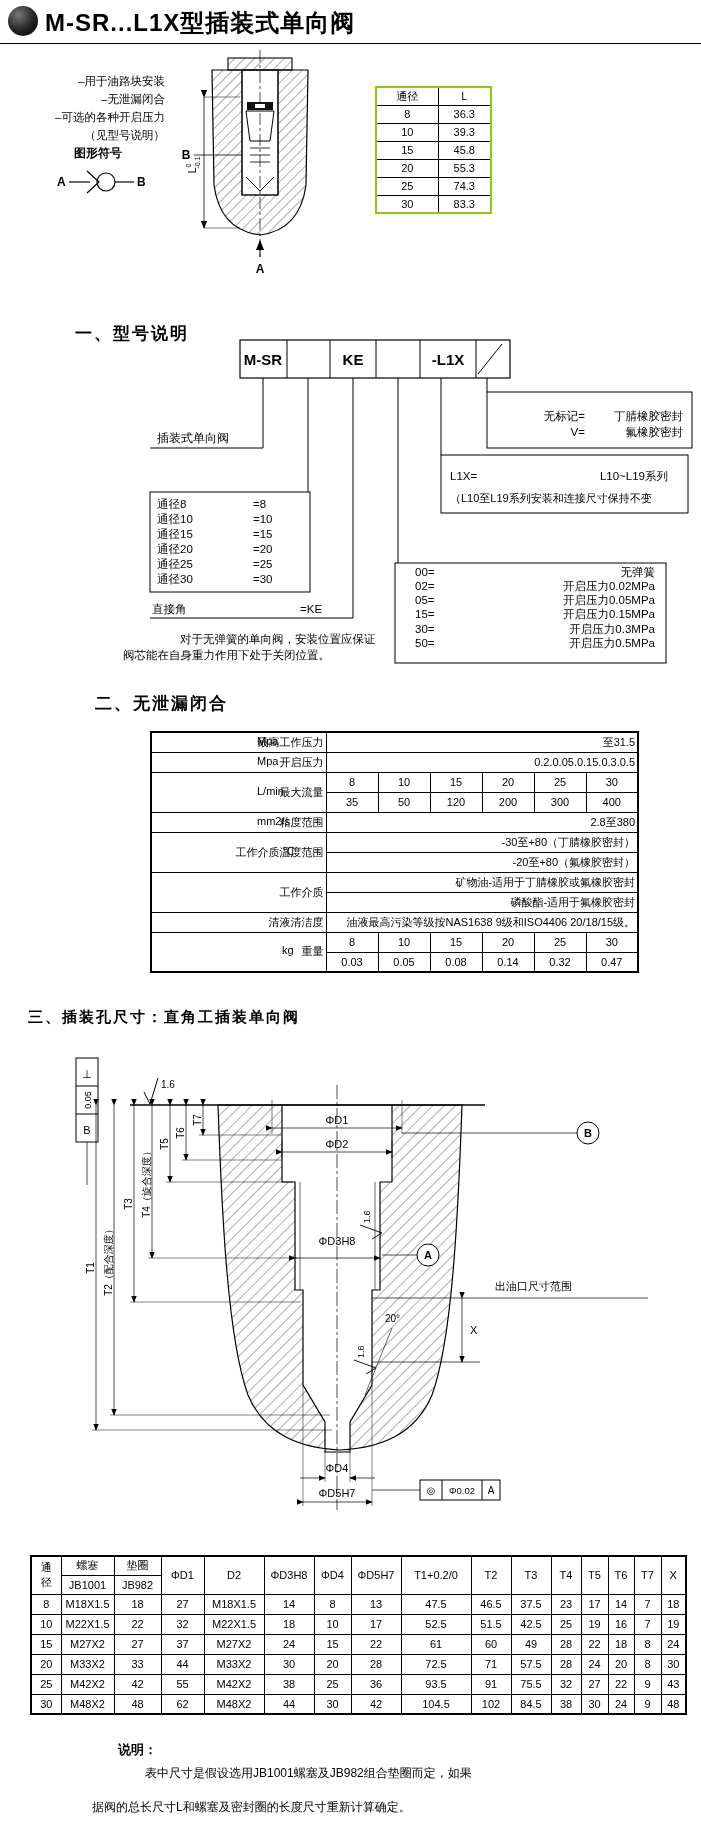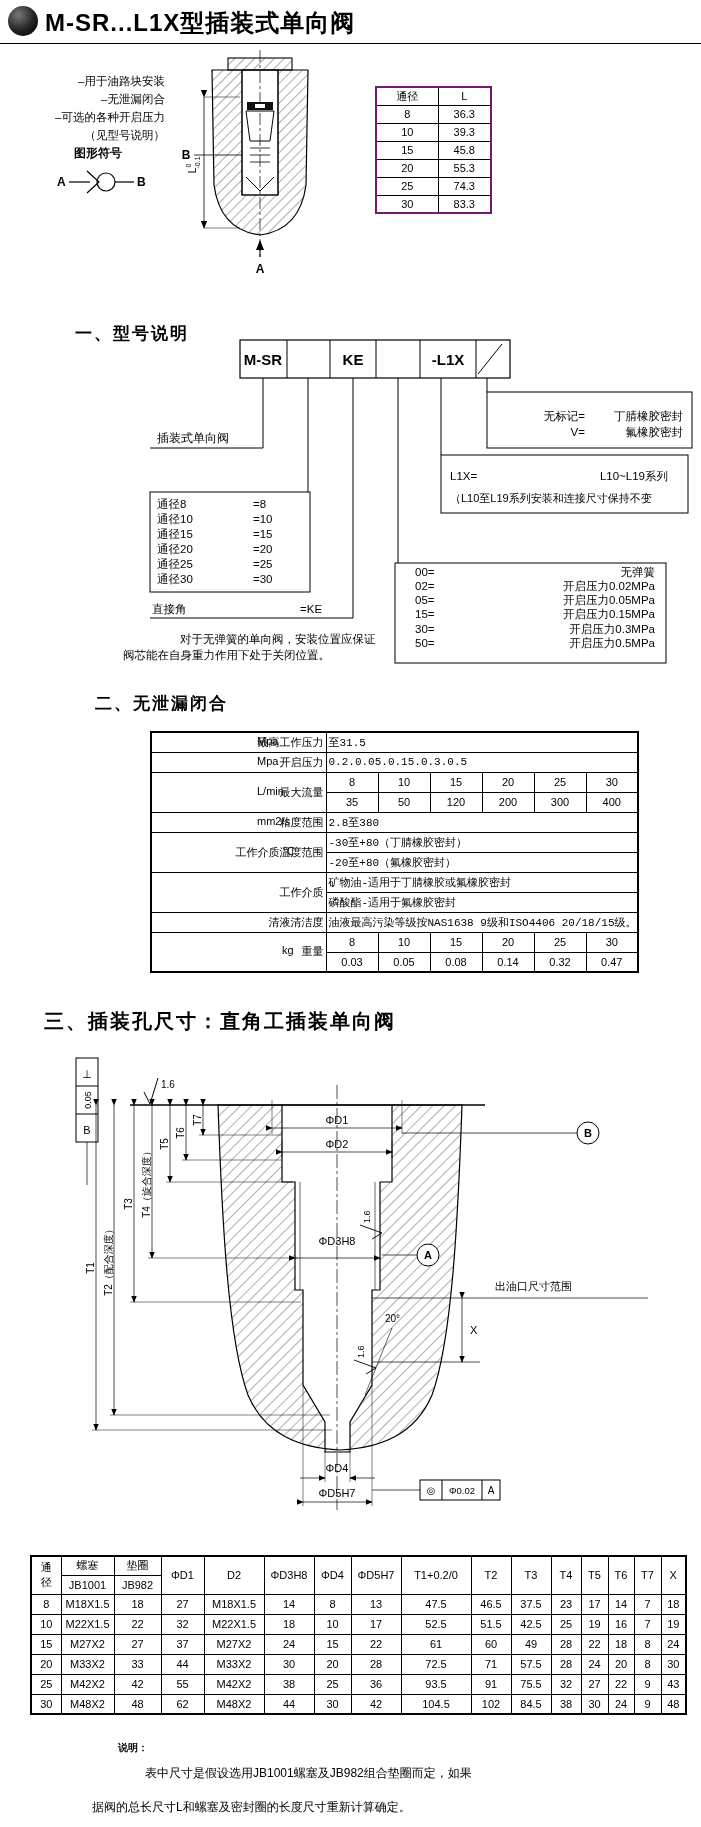--- a/index.html
+++ b/index.html
@@ -15,35 +15,35 @@
   
   #features { left:55px; top:72px; font-size:11.5px; line-height:18px;text-align:right; }
   #symbol-title { left:74px; top:145px; font-size:12px; font-weight:bold; }
   
   table { border-collapse:collapse; table-layout:fixed; }
   td,th { border:1px solid #000; font-weight:normal; text-align:center; vertical-align:middle;
     font-size:11px; padding:0 2px; overflow:hidden; white-space:nowrap; }
   
   #size-table { left:375px; top:86px; width:115px; }
   #size-table td,#size-table th { height:18px; }
-  #size-table { border:2px solid #701a75; }
+  #size-table { border:2px solid #84cc16; }
   
   #tech-table { left:150px; top:731px; width:487px; border:2px solid #000; }
   #tech-table td { height:20px; }
   #tech-table td.lbl { text-align:right; padding-left:8px; position:relative; }
   #tech-table td.lbl .unit { position:absolute; left:105px; top:auto; }
-  #tech-table td.val { text-align:left; padding-left:2px;font-family:Liberation Mono, monospace; }
+  #tech-table td.val { text-align:right; padding-left:2px; }
   
   #dim-table { left:30px; top:1555px; width:655px; border:2px solid #000; }
   #dim-table th { height:19px; }
   #dim-table td { height:20px; }
   
   .sec-head { font-weight:bold; font-size:17px; letter-spacing:2px;text-align:right; }
   
-  #notes-title { left:118px; top:1741px; font-size:10px; font-weight:bold; }
+  #notes-title { left:118px; top:1741px; font-size:13px; font-weight:bold; }
   #note-line1 { left:145px; top:1765px; font-size:12px; }
   #note-line2 { left:92px; top:1782px; font-size:12px; }
   #note-line3 { left:92px; top:1799px; font-size:12px; }
   svg text { fill:#000; }
 </style>
 </head>
 <body>
 
 <div id="page">
 
@@ -290,21 +290,21 @@
       <td>0.03</td>
       <td>0.05</td>
       <td>0.08</td>
       <td>0.14</td>
       <td>0.32</td>
       <td>0.47</td>
     </tr>
   </tbody>
     </table>
 
-  <div class="abs sec-head" style="left:44px;top:1008px;font-size:20px">三、插装孔尺寸：直角工插装单向阀</div>
+  <div class="abs sec-head" style="left:28px;top:1008px;font-size:15px">三、插装孔尺寸：直角工插装单向阀</div>
 
   <svg class="abs" style="left:0;top:1040px" width="701" height="512">
     <defs>
       <pattern id="hatch2" width="8" height="8" patternUnits="userSpaceOnUse" patternTransform="rotate(45)">
         <line x1="0" y1="0" x2="0" y2="8" stroke="#333" stroke-width="0.8"></line>
       </pattern>
       <marker id="ar2" markerWidth="10" markerHeight="8" refX="9" refY="4" orient="auto">
         <path d="M0,0 L10,4 L0,8 z" fill="#000"></path>
       </marker>
     </defs>

